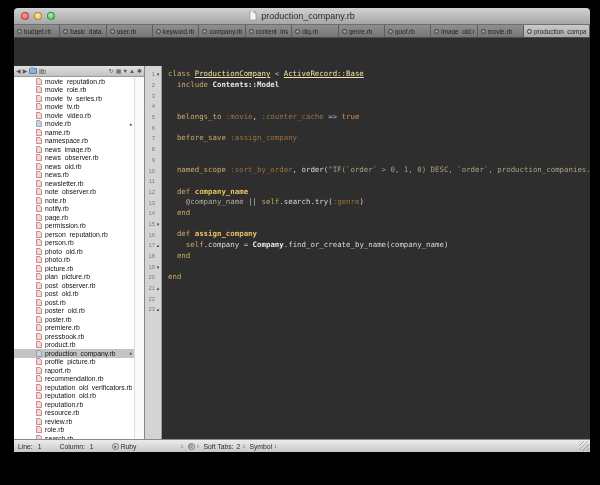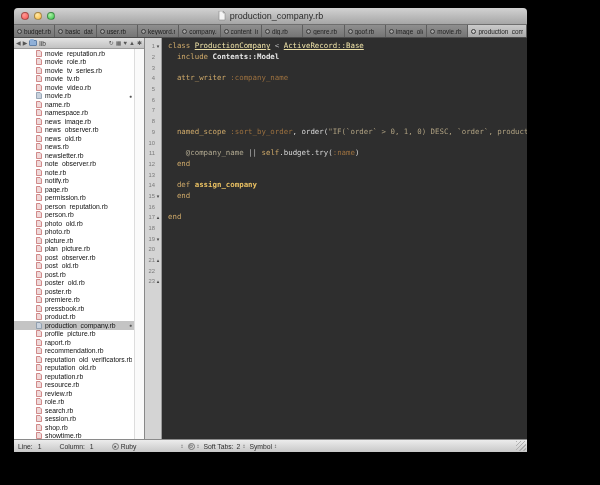--- a/index.html
+++ b/index.html
@@ -1,18 +1,18 @@
 <!DOCTYPE html>
 <html><head>
 <meta charset="utf-8">
 <style>
   * { margin:0; padding:0; box-sizing:border-box; }
   html,body { width:600px; height:485px; background:#000; overflow:hidden;
               font-family:"Liberation Sans", sans-serif; }
-  .window { position:absolute; left:14px; top:8px; width:513px; height:444px;
+  .window { position:absolute; left:14px; top:8px; width:576px; height:444px;
             background:#2e2e2e; border-radius:4px 4px 0 0;
             box-shadow:0 2px 10px rgba(0,0,0,.8); display:flex; flex-direction:column; }
 
   
   .titlebar { height:17px; background:linear-gradient(#d2d2d2,#a6a6a6);
               border-radius:4px 4px 0 0; border-bottom:1px solid #6e6e6e;
               display:flex; align-items:center; position:relative; flex:0 0 auto; }
   .lights { display:flex; gap:5px; margin-left:7px; }
   .light { width:8px; height:8px; border-radius:50%; border:0.5px solid rgba(0,0,0,.35); }
   .light.r{ background:radial-gradient(circle at 35% 30%,#ff9a96,#fc5753);} 
@@ -27,21 +27,21 @@
             border-bottom:1px solid #4c4c4c; display:flex; flex:0 0 auto; }
   .tab { flex:1 1 0; display:flex; align-items:center; gap:2px; padding:0 3px;
          border-right:1px solid #5d5d5d; background:linear-gradient(#8f8f8f,#757575);
          font-size:6.4px; color:#1e1e1e; white-space:nowrap; overflow:hidden; cursor:default; }
   .tab.active { flex:1.5 1 0; background:linear-gradient(#cbcbcb,#a9a9a9); }
   .tab-close { width:5px; height:5px; border:1px solid #3c3c3c; border-radius:50%;
                flex:0 0 auto; background:rgba(255,255,255,.25); }
   .tab-label { overflow:hidden; text-overflow:clip; }
 
   
-  .main { flex:1 1 auto; display:flex; min-height:0; }
+  .main { flex:1 1 auto; display:flex; min-height:0;margin-top:28px; }
 
   
   .sidebar { width:131px; background:#ffffff; display:flex; flex-direction:column;
              border-right:1px solid #888; flex:0 0 auto; }
   .side-header { height:11px; background:linear-gradient(#e2e2e2,#c2c2c2);
                  border-bottom:1px solid #9a9a9a; display:flex; align-items:center;
                  font-size:6.5px; color:#333; padding:0 2px; gap:2px; flex:0 0 auto; }
   .side-header .grow { flex:1; }
   .hdr-ico { font-size:6px; color:#555; line-height:1; cursor:default; }
   .folder-ico { width:8px; height:6px; position:relative; background:#8fb0d8;
@@ -554,31 +554,34 @@
           </div>
           <div class="gutter-line">
             <span class="gutter-num">23</span>
             <span class="gutter-fold">▴</span>
           </div>
         </div>
       <div class="code" id="code">
           <div class="code-line"><span class="c-kw">class </span><span class="c-cls">ProductionCompany</span><span class="c-txt"> </span><span class="c-op">&lt;</span><span class="c-txt"> </span><span class="c-cls">ActiveRecord::Base</span></div>
           <div class="code-line"><span class="c-txt">  </span><span class="c-kw">include </span><span class="c-mod">Contents::Model</span></div>
           <div class="code-line"></div>
-          <div class="code-line"><span class="c-txt">  </span><span class="c-kw">attr_writer </span><span class="c-sym">:company_name</span></div>
-          <div class="code-line"></div>
-          <div class="code-line"></div>
+          <div class="code-line"></div>
+          <div class="code-line"><span class="c-txt">  </span><span class="c-kw">belongs_to </span><span class="c-sym">:movie</span><span class="c-txt">, </span><span class="c-sym">:counter_cache</span><span class="c-txt"> </span><span class="c-op">=&gt;</span><span class="c-txt"> </span><span class="c-const">true</span></div>
+          <div class="code-line"></div>
+          <div class="code-line"><span class="c-txt">  </span><span class="c-kw">before_save </span><span class="c-sym">:assign_company</span></div>
           <div class="code-line"></div>
           <div class="code-line"></div>
           <div class="code-line"><span class="c-txt">  </span><span class="c-kw">named_scope </span><span class="c-sym">:sort_by_order</span><span class="c-txt">, order(</span><span class="c-str">"IF(`order` &gt; 0, 1, 0) DESC, `order`, production_companies.id"</span></div>
           <div class="code-line"></div>
-          <div class="code-line"><span class="c-txt">    </span><span class="c-var">@company_name</span><span class="c-txt"> </span><span class="c-op">||</span><span class="c-txt"> </span><span class="c-kw">self</span><span class="c-txt">.budget.try(</span><span class="c-sym">:name</span><span class="c-txt">)</span></div>
+          <div class="code-line"><span class="c-txt">  </span><span class="c-kw">def </span><span class="c-fn">company_name</span></div>
+          <div class="code-line"><span class="c-txt">    </span><span class="c-var">@company_name</span><span class="c-txt"> </span><span class="c-op">||</span><span class="c-txt"> </span><span class="c-kw">self</span><span class="c-txt">.search.try(</span><span class="c-sym">:genre</span><span class="c-txt">)</span></div>
           <div class="code-line"><span class="c-txt">  </span><span class="c-kw">end</span></div>
           <div class="code-line"></div>
           <div class="code-line"><span class="c-txt">  </span><span class="c-kw">def </span><span class="c-fn">assign_company</span></div>
+          <div class="code-line"><span class="c-txt">    </span><span class="c-kw">self</span><span class="c-txt">.company </span><span class="c-op">=</span><span class="c-txt"> </span><span class="c-cls2">Company</span><span class="c-txt">.find_or_create_by_name(company_name)</span></div>
           <div class="code-line"><span class="c-txt">  </span><span class="c-kw">end</span></div>
           <div class="code-line"></div>
           <div class="code-line"><span class="c-kw">end</span></div>
         </div>
     </div>
 
   </div>
 
   <div class="statusbar">
     <span>Line:</span>

